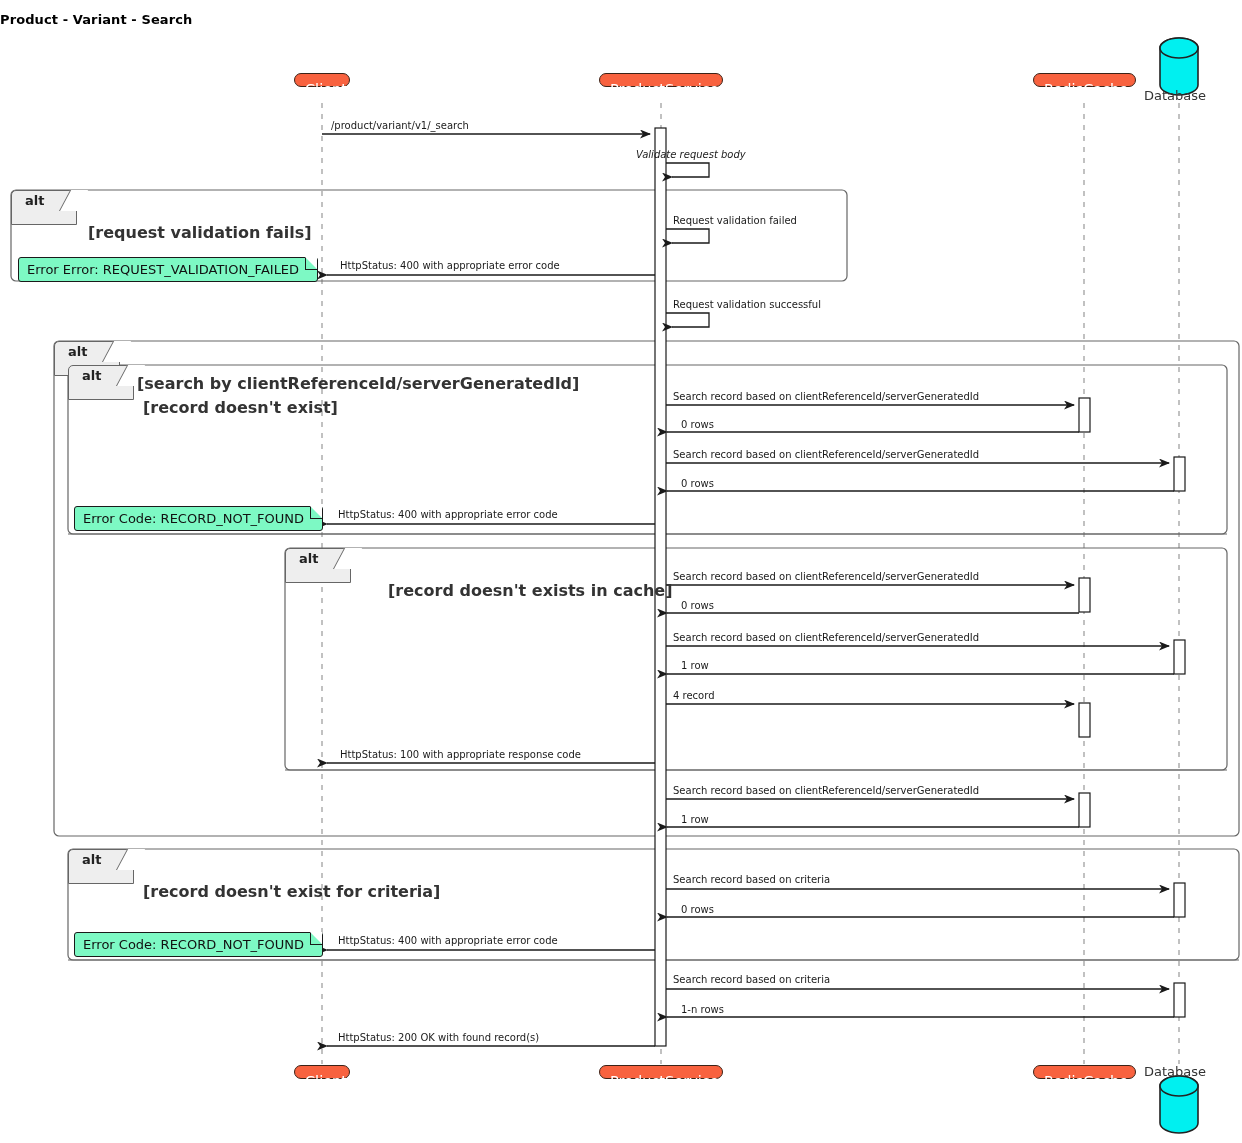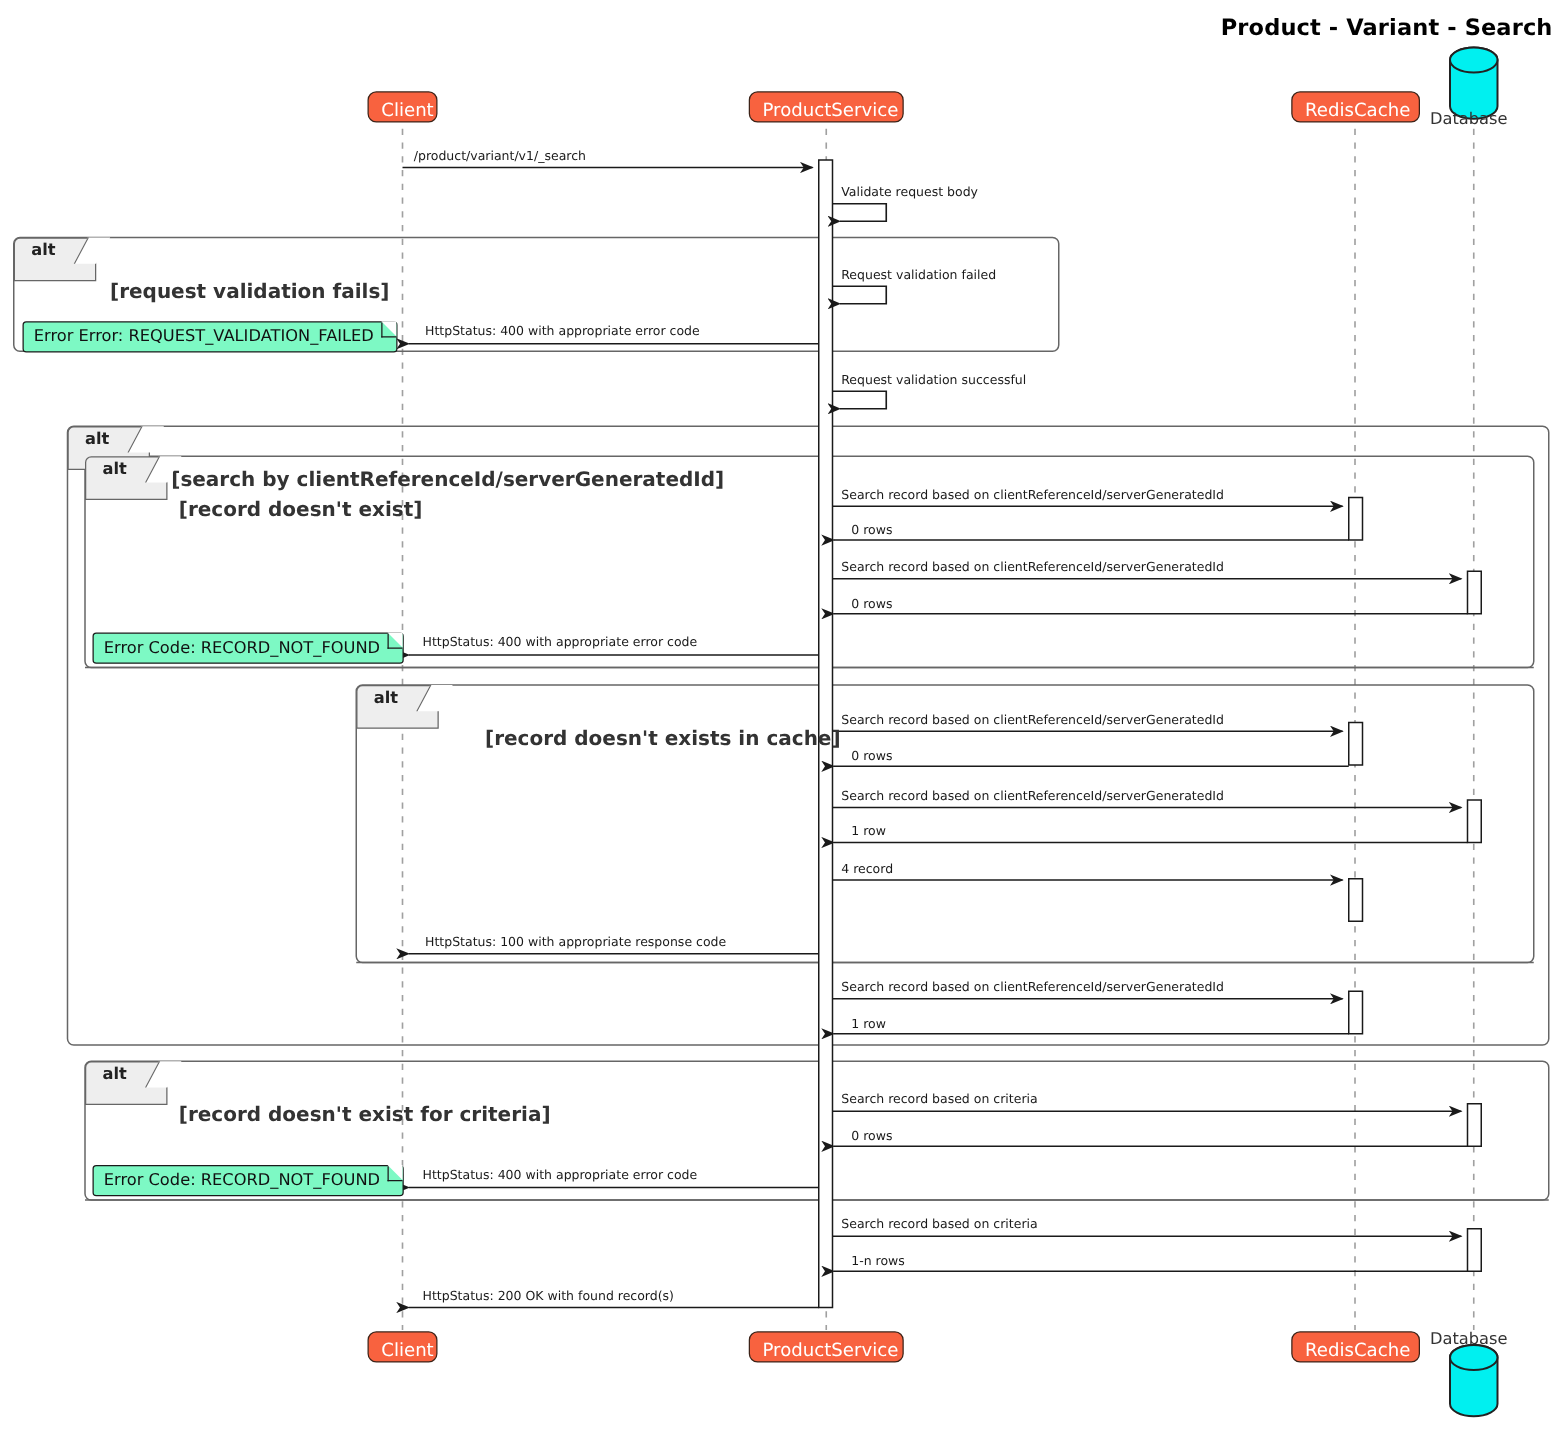--- a/index.html
+++ b/index.html
@@ -6,34 +6,34 @@
   body{
     font-family:"DejaVu Sans", sans-serif;
     width:1242px;height:1143px;position:relative;overflow:hidden;
     color:#222;
   }
   .canvas{position:absolute;left:0;top:0;width:1242px;height:1143px;}
   svg.layer{position:absolute;left:0;top:0;width:1242px;height:1143px;pointer-events:none;}
 
   
   .diagram-title{
-    position:absolute;top:12px;left:0;width:1242px;text-align:right;
-    font-size:18px;font-weight:bold;color:#000;letter-spacing:.1px;
+    position:absolute;top:12px;left:0;width:1242px;text-align:left;
+    font-size:13px;font-weight:bold;color:#000;letter-spacing:.1px;
   }
 
   
   .participant{
     position:absolute;
     background:#F8623F;
     border:1.6px solid #3C2318;
     border-radius:7px;
     color:#fff;
     font-size:14.5px;
     line-height:30px;
-    height:25px;
+    height:14px;
     text-align:center;
     white-space:nowrap;
     box-sizing:border-box;
     padding:0 10px;
   }
   .db-label{
     position:absolute;font-size:13px;color:#333;white-space:nowrap;
   }
 
   
@@ -258,21 +258,21 @@
   <div class="note" style="left:74px;top:506px;">
     <span>Error Code: RECORD_NOT_FOUND</span>
     <span class="fold"></span>
   </div>
   <div class="note" style="left:74px;top:932px;">
     <span>Error Code: RECORD_NOT_FOUND</span>
     <span class="fold"></span>
   </div>
 
   <div class="msg-label" style="left:331px;top:119px;">/product/variant/v1/_search</div>
-  <div class="msg-label" style="left:673px;top:148px;">Validate request body</div>
+  <div class="msg-label" style="left:636px;top:148px;font-style:italic;">Validate request body</div>
   <div class="msg-label" style="left:673px;top:214px;">Request validation failed</div>
   <div class="msg-label" style="left:340px;top:259px;">HttpStatus: 400 with appropriate error code</div>
   <div class="msg-label" style="left:673px;top:298px;">Request validation successful</div>
 
   <div class="msg-label" style="left:673px;top:390px;">Search record based on clientReferenceId/serverGeneratedId</div>
   <div class="msg-label" style="left:681px;top:418px;">0 rows</div>
   <div class="msg-label" style="left:673px;top:448px;">Search record based on clientReferenceId/serverGeneratedId</div>
   <div class="msg-label" style="left:681px;top:477px;">0 rows</div>
   <div class="msg-label" style="left:338px;top:508px;">HttpStatus: 400 with appropriate error code</div>
 

